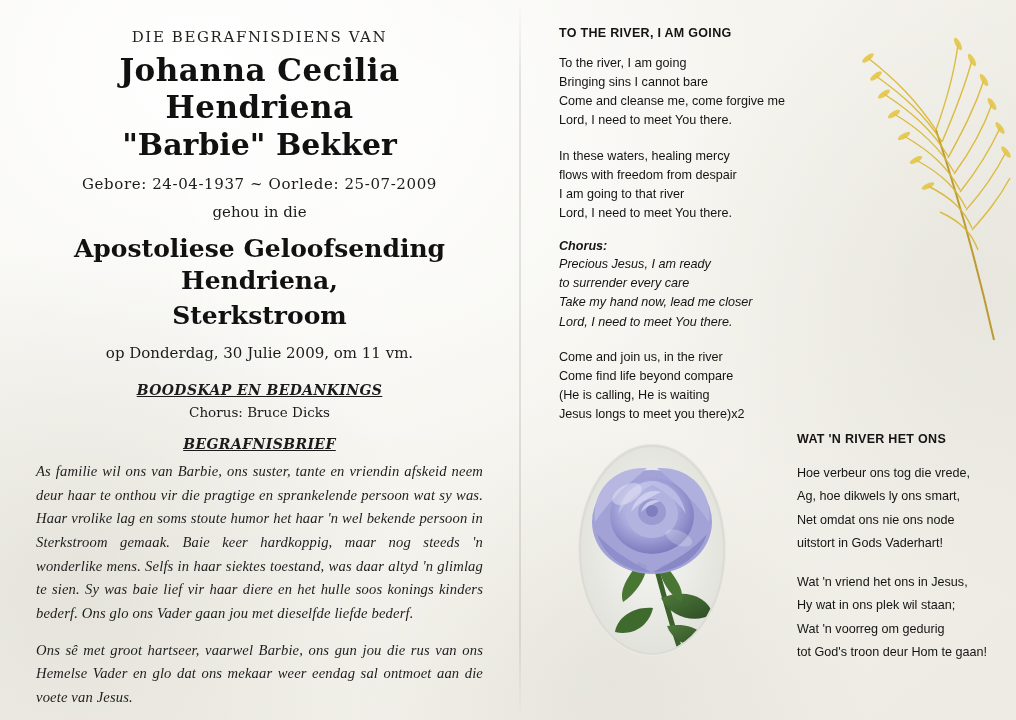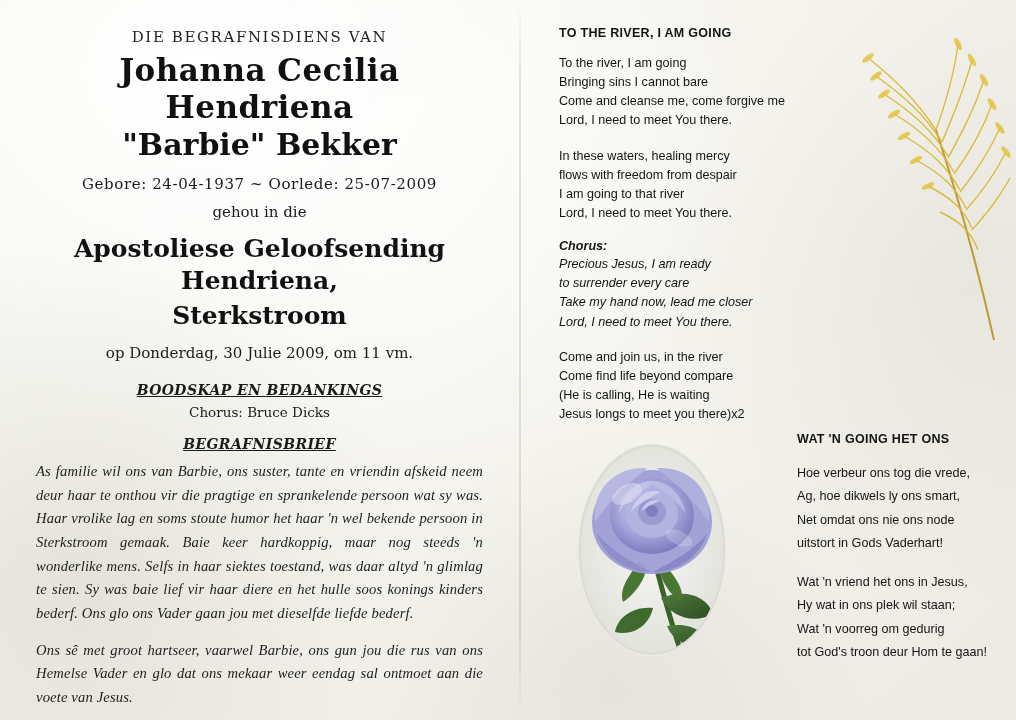--- a/index.html
+++ b/index.html
@@ -287,21 +287,21 @@
     <div class="verse italic" style="white-space:pre-line">Precious Jesus, I am ready
 to surrender every care
 Take my hand now, lead me closer
 Lord, I need to meet You there.</div>
     <div class="verse" style="white-space:pre-line">Come and join us, in the river
 Come find life beyond compare
 (He is calling, He is waiting
 Jesus longs to meet you there)x2</div>
 
     <div class="song2">
-      <div class="song-title">WAT 'N GOING HET ONS</div>
+      <div class="song-title">WAT 'N RIVER HET ONS</div>
       <div class="verse" style="white-space:pre-line">Hoe verbeur ons tog die vrede,
 Ag, hoe dikwels ly ons smart,
 Net omdat ons nie ons node
 uitstort in Gods Vaderhart!</div>
       <div class="verse" style="white-space:pre-line">Wat 'n vriend het ons in Jesus,
 Hy wat in ons plek wil staan;
 Wat 'n voorreg om gedurig
 tot God's troon deur Hom te gaan!</div>
     </div>
 

